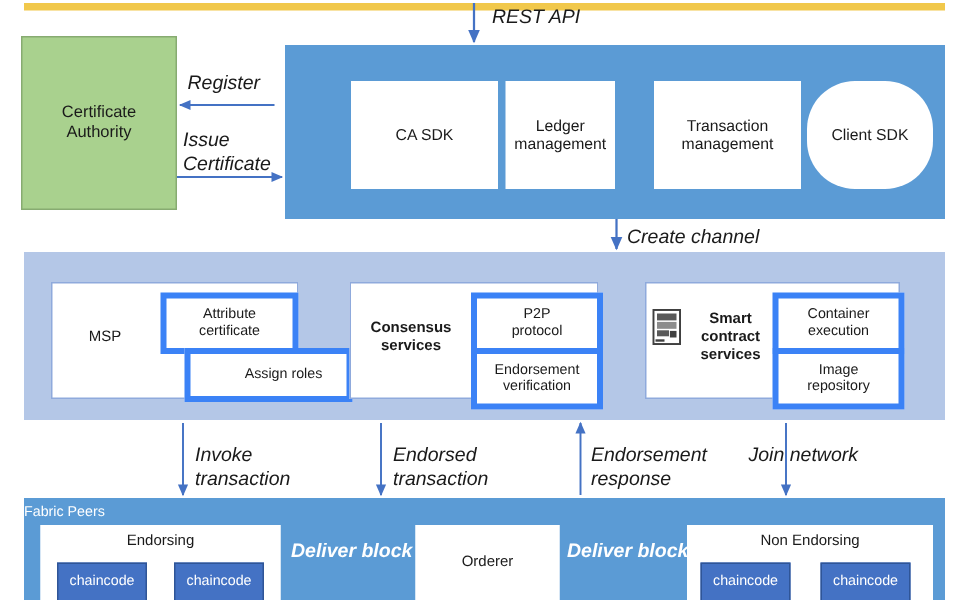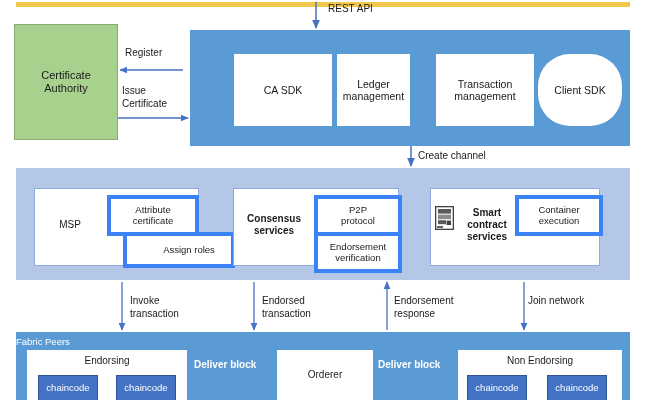--- a/index.html
+++ b/index.html
@@ -133,24 +133,25 @@
     width: 96px; height: 50px;
     background: #ffffff;
     border: 1px solid #ffffff;
     font-size: 10px;
     color: #1a1a1a;
   }
 
   
   .arrow-label {
     position: absolute;
-    font-size: 10px;
+    font-size: 13px;
     color: #1a1a1a;
     line-height: 1.25;
     white-space: pre-line;
+    font-style: italic;
   }
   .arrow-label.white { color: #ffffff; font-weight: bold; }
   .conn { position: absolute; }
 </style>
 </head>
 <body>
 
 <div id="canvas">
 
   <div class="abs top-rule"></div>
@@ -232,38 +233,40 @@
     <div class="sub-card ctr" style="left:80px; top:43px; width:80px; height:33px; white-space:pre-line;">Endorsement
 verification</div>
   </div>
 
   <div class="abs mid-group" style="left:430px; width:170px;">
     <div class="group-title bold" style="left:30px; top:18px; width:52px; white-space:pre-line;">Smart
 contract
 services</div>
     <div class="sub-card ctr" style="left:84px; top:6px; width:80px; height:33px; white-space:pre-line;">Container
 execution</div>
+    <div class="sub-card ctr" style="left:84px; top:43px; width:80px; height:33px; white-space:pre-line;">Image
+repository</div>
   </div>
 
   <svg class="server-icon" viewBox="0 0 19 24">
     <rect x="0.5" y="0.5" width="18" height="23" fill="#ffffff" stroke="#404040" stroke-width="1.6"></rect>
     <rect x="3" y="3" width="13" height="4.6" fill="#595959"></rect>
     <rect x="3" y="8.6" width="13" height="4.6" fill="#8c8c8c"></rect>
     <rect x="3" y="14.2" width="8" height="4" fill="#595959"></rect>
     <rect x="11.6" y="14.6" width="4.4" height="4.4" fill="#404040"></rect>
     <rect x="2" y="20.2" width="6" height="1.6" fill="#404040"></rect>
   </svg>
 
   <div class="arrow-label" style="left:130px; top:295px;">Invoke
 transaction</div>
   <div class="arrow-label" style="left:262px; top:295px;">Endorsed
 transaction</div>
   <div class="arrow-label" style="left:394px; top:295px;">Endorsement
 response</div>
-  <div class="arrow-label" style="left:528px; top:295px;">Join network</div>
+  <div class="arrow-label" style="left:499px; top:295px;">Join network</div>
 
   <div class="abs fabric-band"></div>
   <div class="fabric-title">Fabric Peers</div>
 
   <div class="abs peer-card" style="left:27px; width:160px;">
     <div class="peer-title">Endorsing</div>
     <div class="chaincode ctr" style="left:10px;">chaincode</div>
     <div class="chaincode ctr" style="left:88px;">chaincode</div>
   </div>
 

